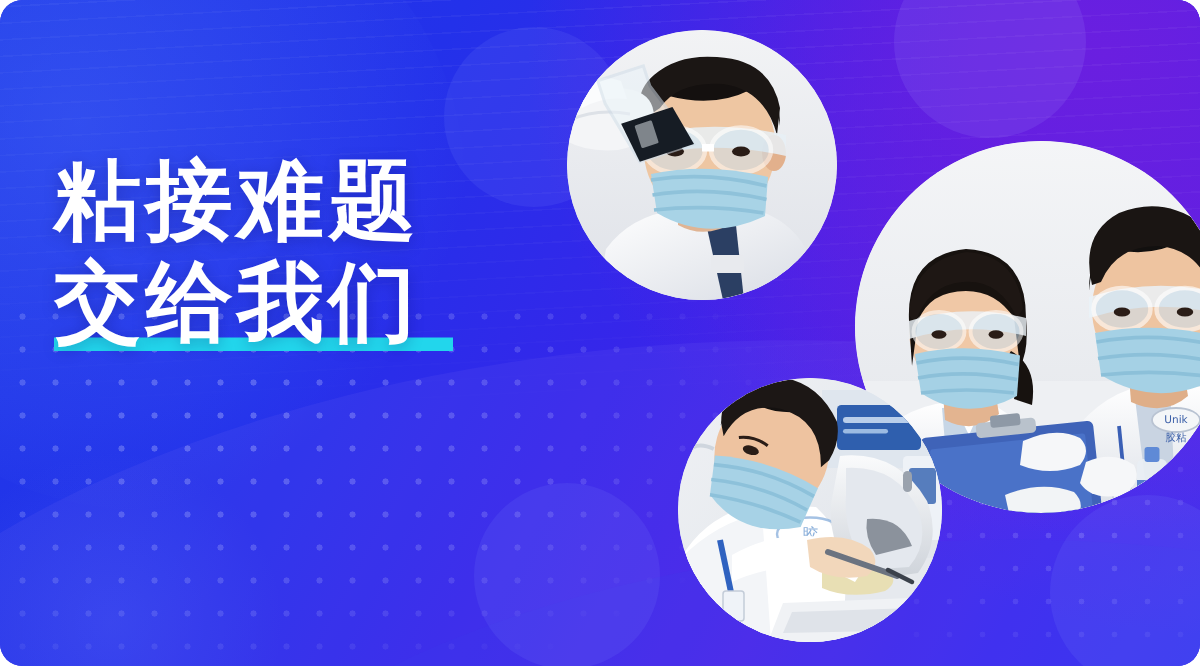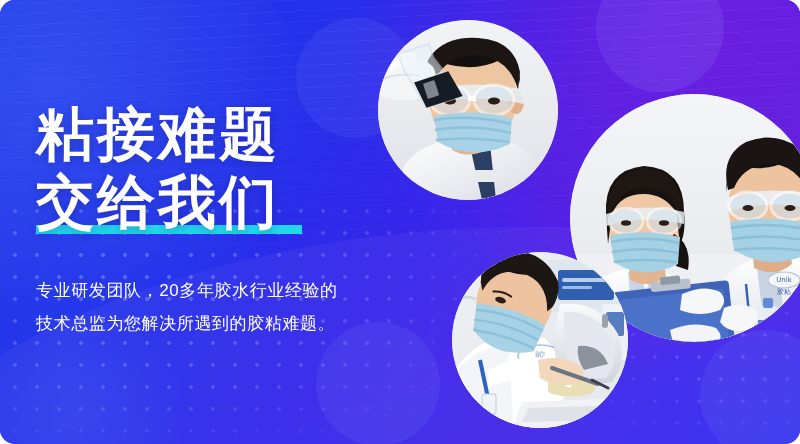--- a/index.html
+++ b/index.html
@@ -224,24 +224,20 @@
   <div class="bg-dots-2"></div>
 
   <div class="copy">
     <div class="headline-line">粘接难题</div>
     <div class="headline-line">
       <span class="headline-2-wrap">
         <span class="headline-underline"></span>
         <span>交给我们</span>
       </span>
     </div>
-    <div class="subtitle">
-      <div>专业研发团队，20多年胶水行业经验的</div>
-      <div>技术总监为您解决所遇到的胶粘难题。</div>
-    </div>
   </div>
 
   <div class="photo-circle circle-top">
     <svg viewBox="0 0 180 180" xmlns="http://www.w3.org/2000/svg" aria-hidden="true">
       <defs>
         <clipPath id="clipTop">
             <circle cx="90" cy="90" r="90"></circle>
           </clipPath>
         <linearGradient id="bgTop" x1="0" y1="0" x2="0" y2="1">
           <stop offset="0%" stop-color="#f2f3f5"></stop>

